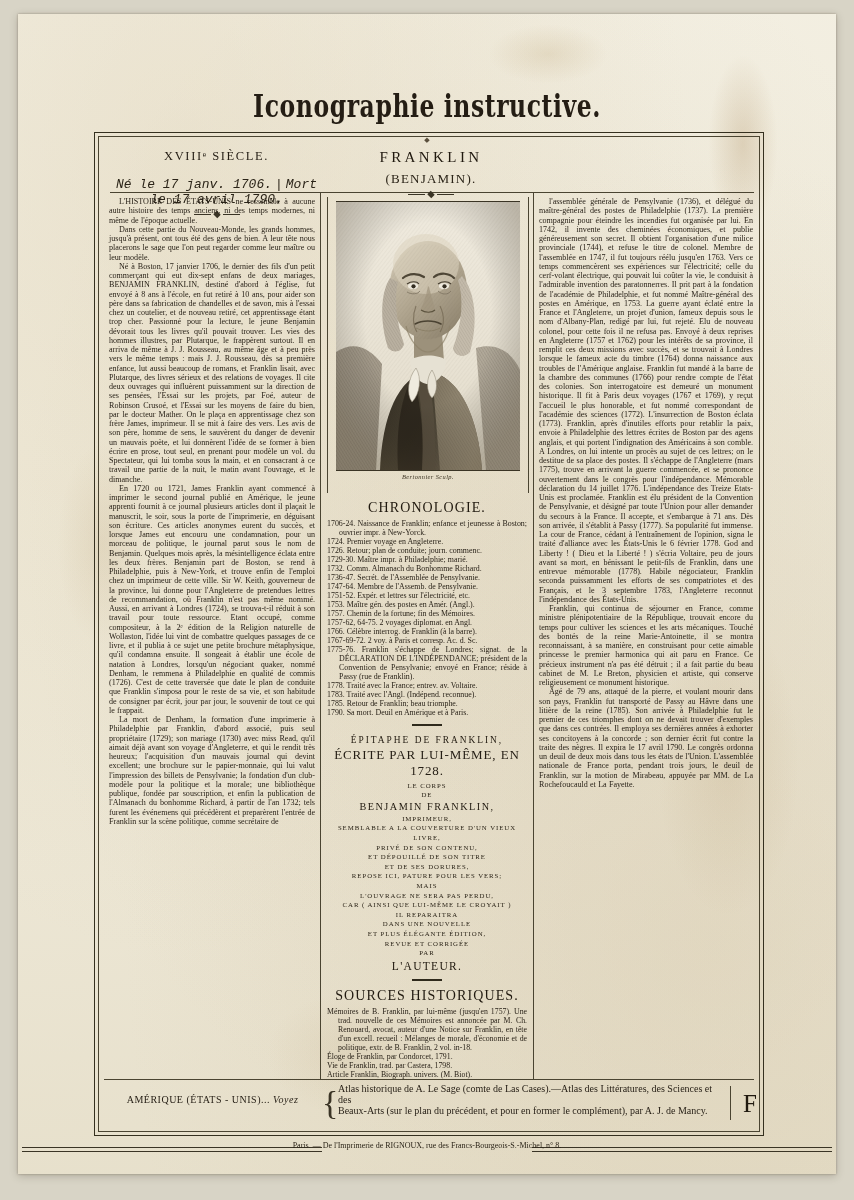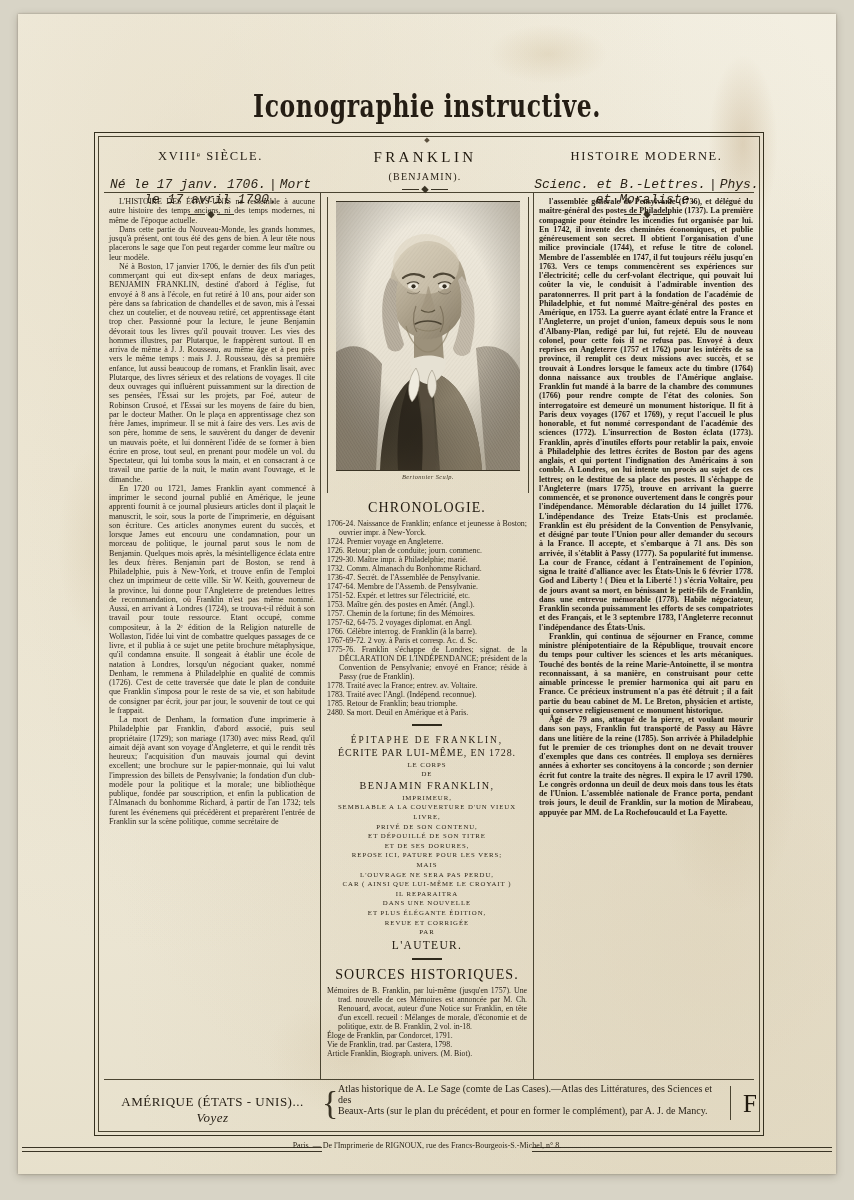--- a/index.html
+++ b/index.html
@@ -46,37 +46,37 @@
     background:transparent;
   }
   #frame-inner{
     position:absolute;left:3px;top:3px;right:3px;bottom:3px;
     border:1px solid #4a4431;
   }
   
   .vrule{position:absolute;top:4px;bottom:4px;width:1px;background:#4a4431;}
   
   #headband{
-    position:absolute;left:5px;top:5px;right:5px;height:50px;
+    position:absolute;left:11px;top:5px;right:5px;height:50px;
     border-bottom:1px solid #4a4431;
   }
   .hb-cell{position:absolute;top:0;height:50px;text-align:center;}
   .hb-title{
     font-size:12.5px;letter-spacing:1.6px;color:#241d14;margin-top:7px;
     font-family:"Liberation Serif",serif;
   }
   .hb-sub{
     font-size:13px;color:#2b2418;margin-top:13px;font-style:italic;
     font-family:Liberation Mono, monospace;
   }
   .hb-sub .sep{font-style:normal;padding:0 3px;}
   .hb-name{
     font-size:15px;letter-spacing:3.4px;color:#20190f;margin-top:7px;
   }
-  .hb-paren{font-size:10px;letter-spacing:1.2px;color:#2b2418;margin-top:5px;}
+  .hb-paren{font-size:13px;letter-spacing:1.2px;color:#2b2418;margin-top:5px;}
   .ornament{
     margin:4px auto 0;width:46px;height:7px;position:relative;
   }
   .ornament:before,.ornament:after{
     content:"";position:absolute;top:3px;height:1px;width:17px;background:#3a3425;
   }
   .ornament:before{left:0;}
   .ornament:after{right:0;}
   .ornament i{
     position:absolute;left:19px;top:0px;width:8px;height:7px;background:#3a3425;
@@ -85,21 +85,21 @@
   
   .col{
     position:absolute;top:60px;
     font-family:"Liberation Serif", serif;
     color:#241d14;
     text-align:justify;
     hyphens:auto;
   }
   #colL{left:10px;width:206px;}
   #colC{left:228px;width:200px;}
-  #colR{left:440px;width:214px;font-weight:bold;}
+  #colR{left:440px;width:214px;}
   .body-p{
     font-size:8.1px;line-height:9.25px;margin:0;
     text-indent:10px;
     letter-spacing:-0.02px;
     word-spacing:.3px;
   }
   .body-p.first{text-indent:10px;}
   
   #portrait-box{
     position:absolute;left:228px;top:60px;width:200px;height:296px;
@@ -120,38 +120,38 @@
     text-align:center;font-size:14px;letter-spacing:1.1px;
     color:#20190f;margin:7px 0 3px;
   }
   .chrono{font-size:7.9px;line-height:9.0px;font-family:Liberation Serif, serif;}
   .chrono .ln{
     padding-left:12px;text-indent:-12px;margin:0;
   }
   
   #epitaph{margin-top:9px;text-align:center;}
   .ep-title{font-size:9.4px;letter-spacing:2.0px;color:#20190f;}
-  .ep-sub{font-size:10px;letter-spacing:.9px;margin-top:2px;
+  .ep-sub{font-size:13px;letter-spacing:.9px;margin-top:2px;
           font-variant:small-caps;}
   .ep-l{font-size:6.8px;letter-spacing:.95px;margin-top:2.6px;
         font-variant:small-caps;color:#2b2418;}
   .ep-big{font-size:10.2px;letter-spacing:1.5px;margin-top:3px;color:#20190f;}
   .ep-big2{font-size:11.5px;letter-spacing:1.3px;margin-top:4px;color:#20190f;}
   .rule-short{width:30px;height:2px;background:#2f2a1c;margin:7px auto 5px;}
   
   .src{font-size:7.8px;line-height:9.0px;text-align:justify;}
   .src p{margin:0;padding-left:11px;text-indent:-11px;}
   
   #footband{
     position:absolute;left:5px;right:5px;bottom:5px;height:46px;
     border-top:1px solid #4a4431;
   }
   #fb-left{
     position:absolute;left:6px;top:14px;width:205px;text-align:center;
-    font-size:13px;letter-spacing:.5px;color:#241d14;
+    font-size:10px;letter-spacing:.5px;color:#241d14;
   }
   #fb-left .vy{font-style:italic;}
   #fb-brace{
     position:absolute;left:218px;top:4px;font-size:34px;color:#3a3425;
     font-family:"Liberation Serif",serif;line-height:38px;
   }
   #fb-mid{
     position:absolute;left:234px;top:3px;width:386px;
     font-size:10px;line-height:11px;color:#241d14;
   }
@@ -197,29 +197,20 @@
           <div class="hb-sub">
             <span>Né le 17 janv. 1706.</span><span class="sep">|</span><span>Mort le 17 avril 1790.</span>
           </div>
           <div class="ornament">
               <i></i>
             </div>
         </div>
         <div class="hb-cell" style="left:214px;width:214px;">
           <div class="hb-name">FRANKLIN</div>
           <div class="hb-paren">(BENJAMIN).</div>
-          <div class="ornament">
-              <i></i>
-            </div>
-        </div>
-        <div class="hb-cell" style="left:429px;width:227px;">
-          <div class="hb-title">HISTOIRE MODERNE.</div>
-          <div class="hb-sub">
-            <span>Scienc. et B.-Lettres.</span><span class="sep">|</span><span>Phys. et Moraliste.</span>
-          </div>
           <div class="ornament">
               <i></i>
             </div>
         </div>
       </div>
 
       <div class="vrule" style="left:221px;top:56px;bottom:52px;"></div>
       <div class="vrule" style="left:434px;top:56px;bottom:52px;"></div>
 
       <div class="col" id="colL">
@@ -343,21 +334,21 @@
             <p class="ln">1751-52. Expér. et lettres sur l'électricité, etc.</p>
             <p class="ln">1753. Maître gén. des postes en Amér. (Angl.).</p>
             <p class="ln">1757. Chemin de la fortune; fin des Mémoires.</p>
             <p class="ln">1757-62, 64-75. 2 voyages diplomat. en Angl.</p>
             <p class="ln">1766. Célèbre interrog. de Franklin (à la barre).</p>
             <p class="ln">1767-69-72. 2 voy. à Paris et corresp. Ac. d. Sc.</p>
             <p class="ln">1775-76. Franklin s'échappe de Londres; signat. de la DÉCLARATION DE L'INDÉPENDANCE; président de la Convention de Pensylvanie; envoyé en France; réside à Passy (rue de Franklin).</p>
             <p class="ln">1778. Traité avec la France; entrev. av. Voltaire.</p>
             <p class="ln">1783. Traité avec l'Angl. (Indépend. reconnue).</p>
             <p class="ln">1785. Retour de Franklin; beau triomphe.</p>
-            <p class="ln">2480. Sa mort. Deuil en Amérique et à Paris.</p>
+            <p class="ln">1790. Sa mort. Deuil en Amérique et à Paris.</p>
           </div>
           <div class="rule-short"></div>
           <div id="epitaph">
             <div class="ep-title">ÉPITAPHE DE FRANKLIN,</div>
             <div class="ep-sub">ÉCRITE PAR LUI-MÊME, EN 1728.</div>
             <div class="ep-l">LE CORPS</div>
             <div class="ep-l">DE</div>
             <div class="ep-big">BENJAMIN FRANKLIN,</div>
             <div class="ep-l">IMPRIMEUR,</div>
             <div class="ep-l">SEMBLABLE A LA COUVERTURE D'UN VIEUX</div>

